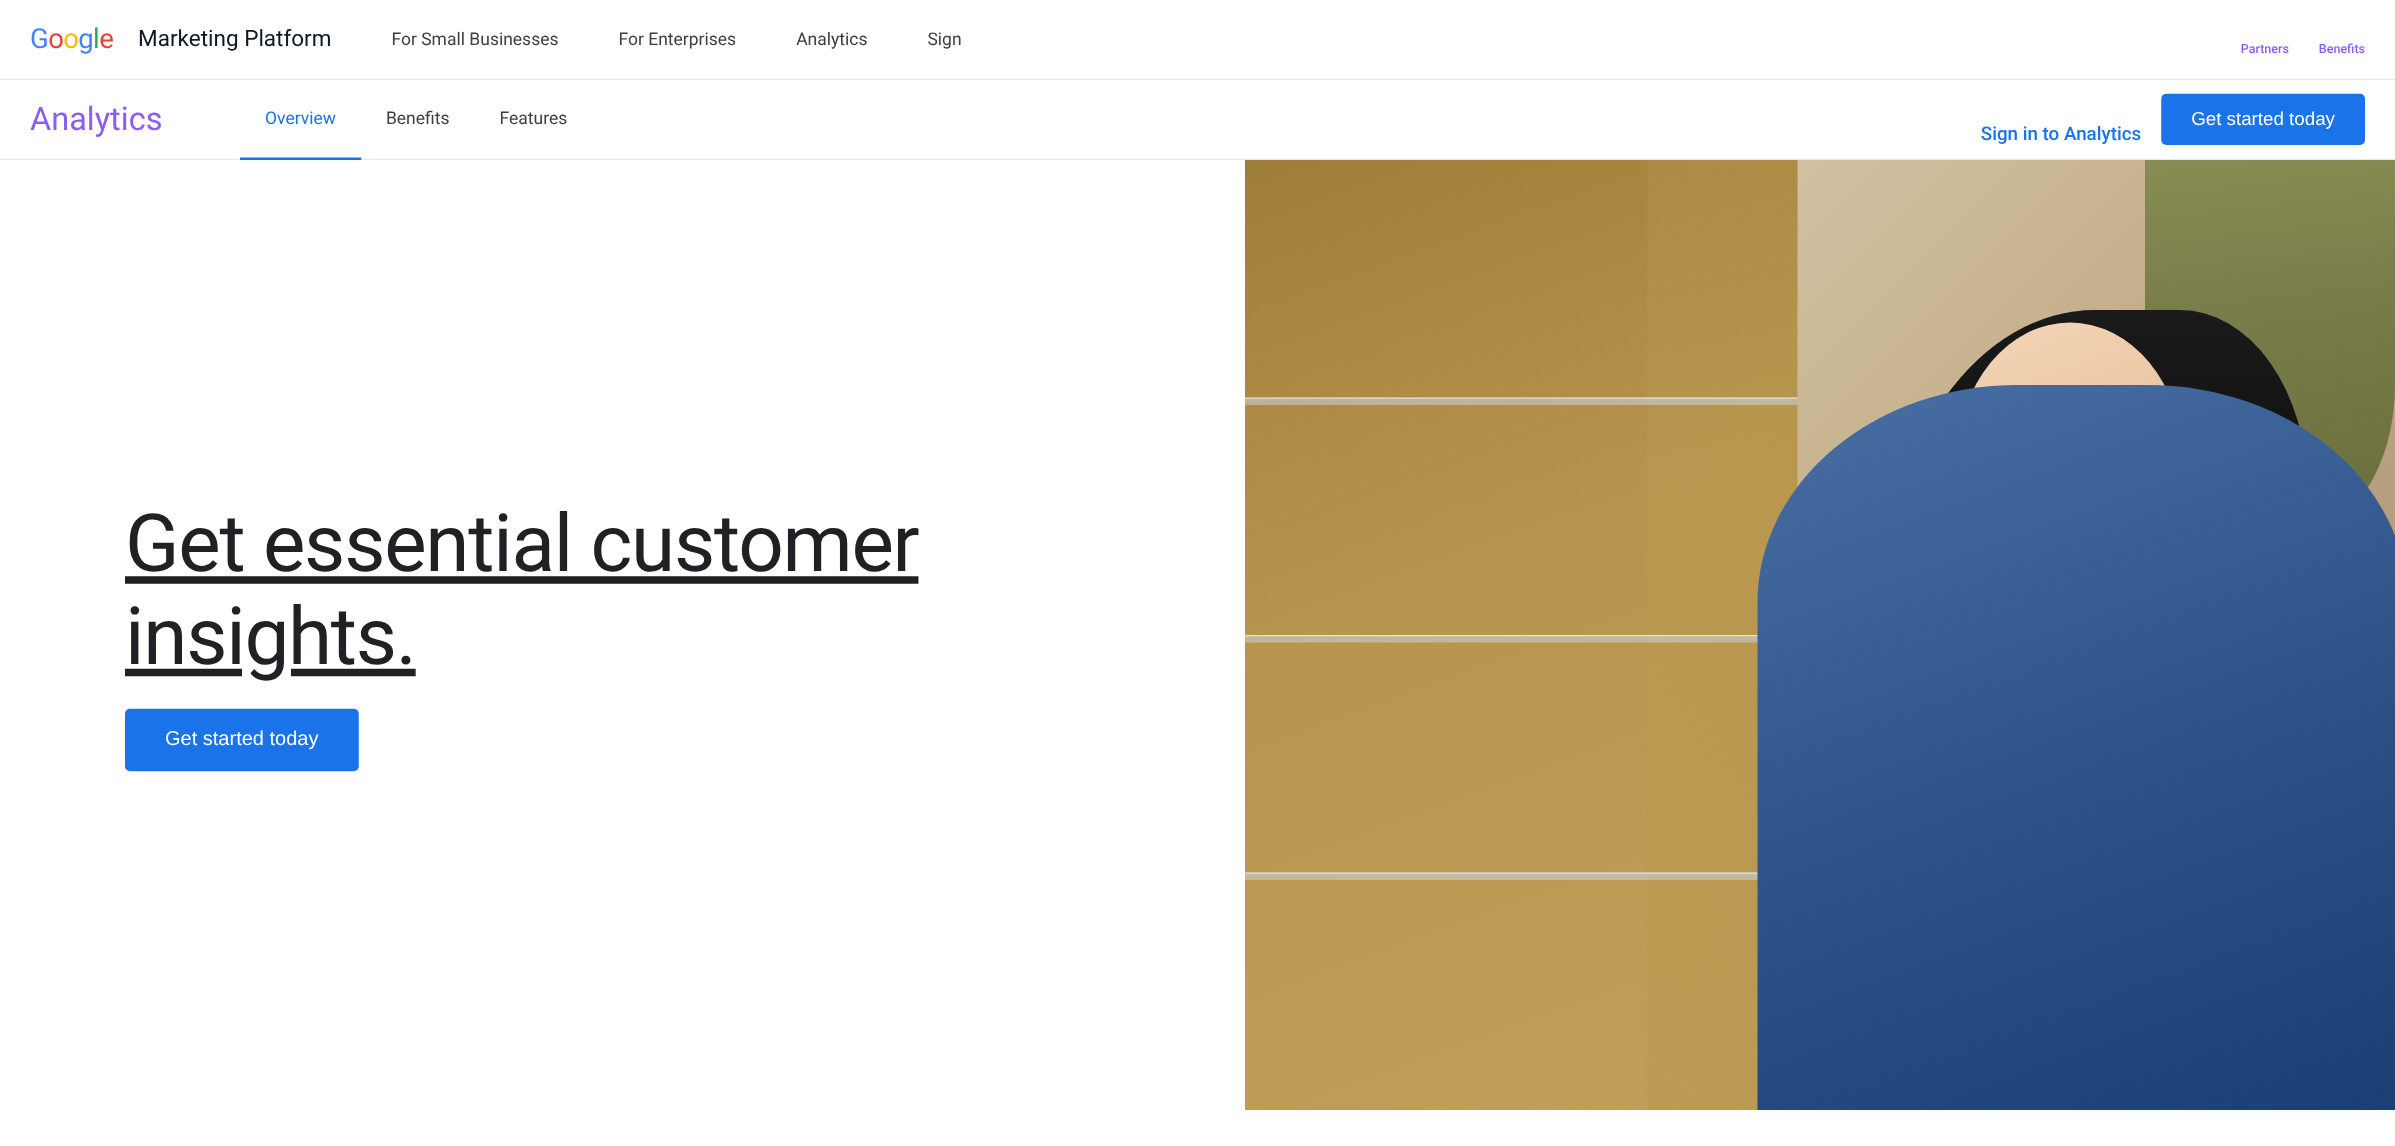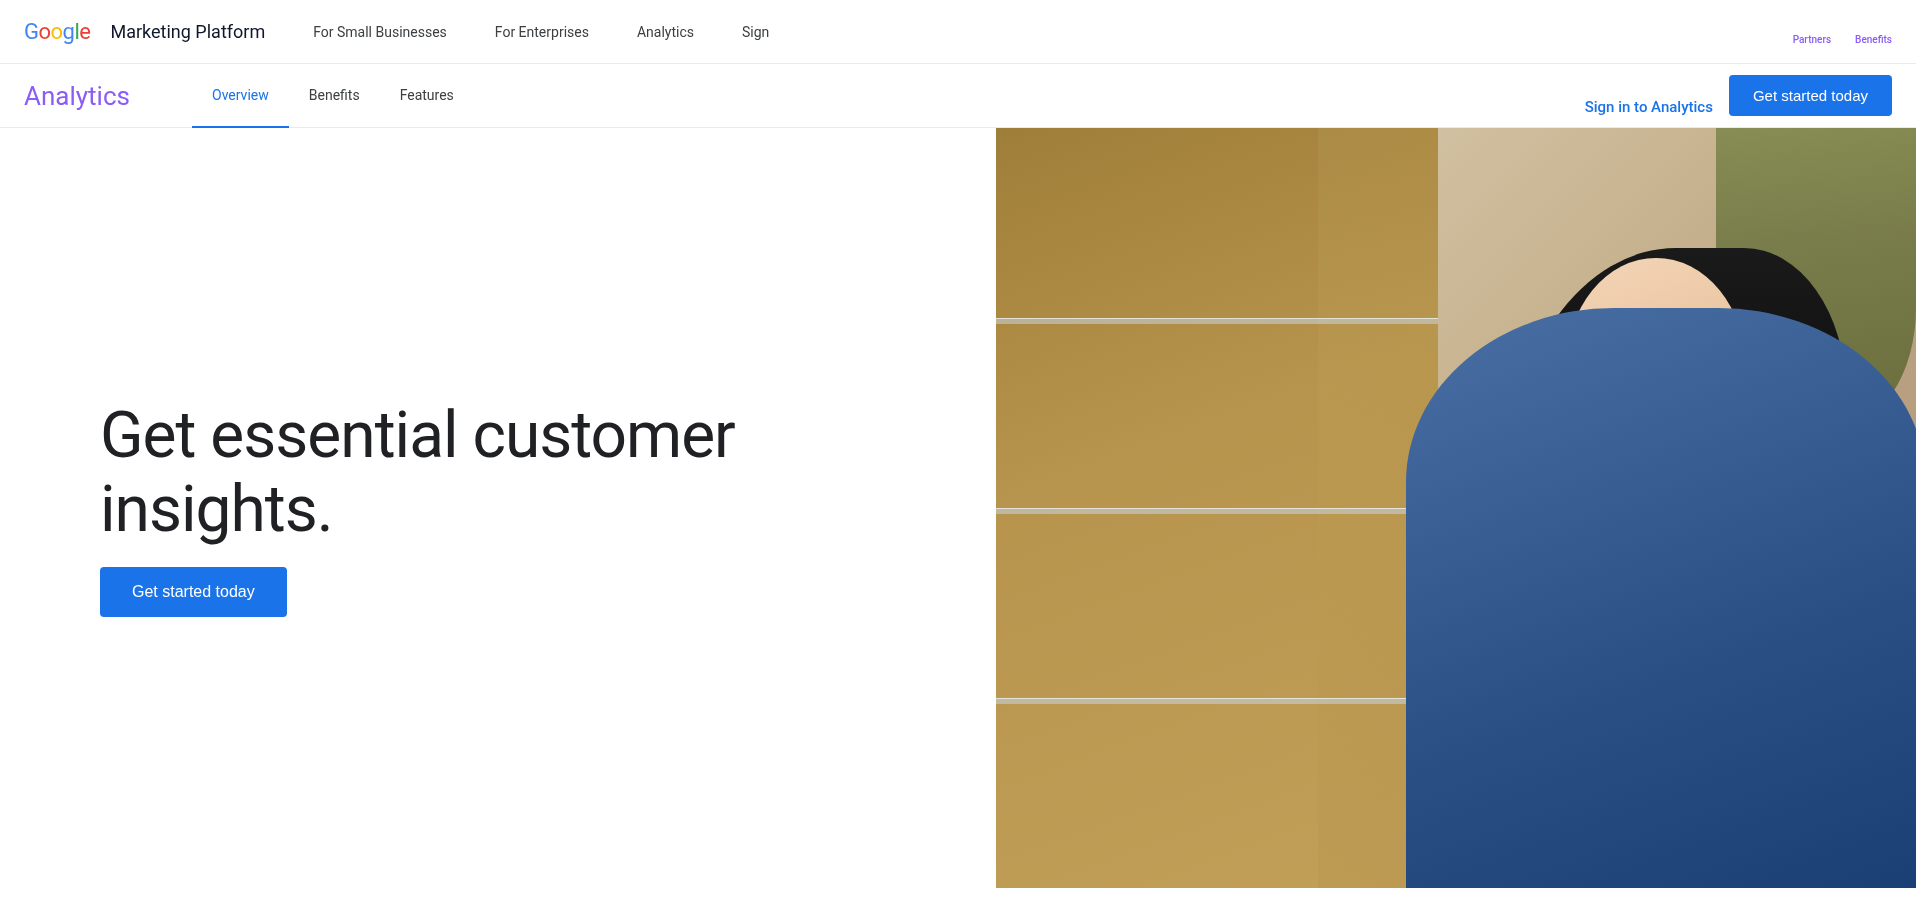--- a/index.html
+++ b/index.html
@@ -142,20 +142,21 @@
       justify-content: center;
       z-index: 2;
     }
     .hero-heading {
       font-size: 64px;
       font-weight: 400;
       color: #202124;
       line-height: 1.15;
       margin-bottom: 20px;
       letter-spacing: -1px;
+      text-decoration: underline;
     }
     .hero-description {
       font-size: 16px;
       color: #3c4043;
       line-height: 1.7;
       max-width: 480px;
       margin-bottom: 40px;
     }
     .get-started-btn-hero {
       background: #1a73e8;

